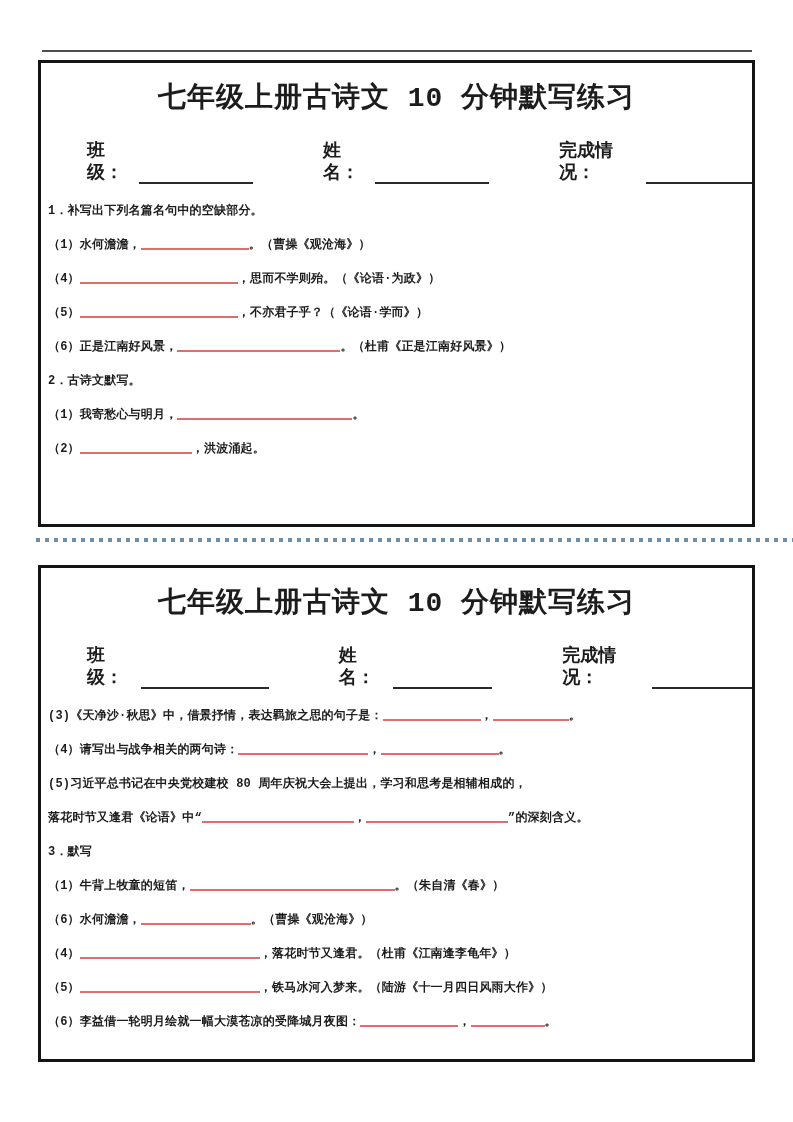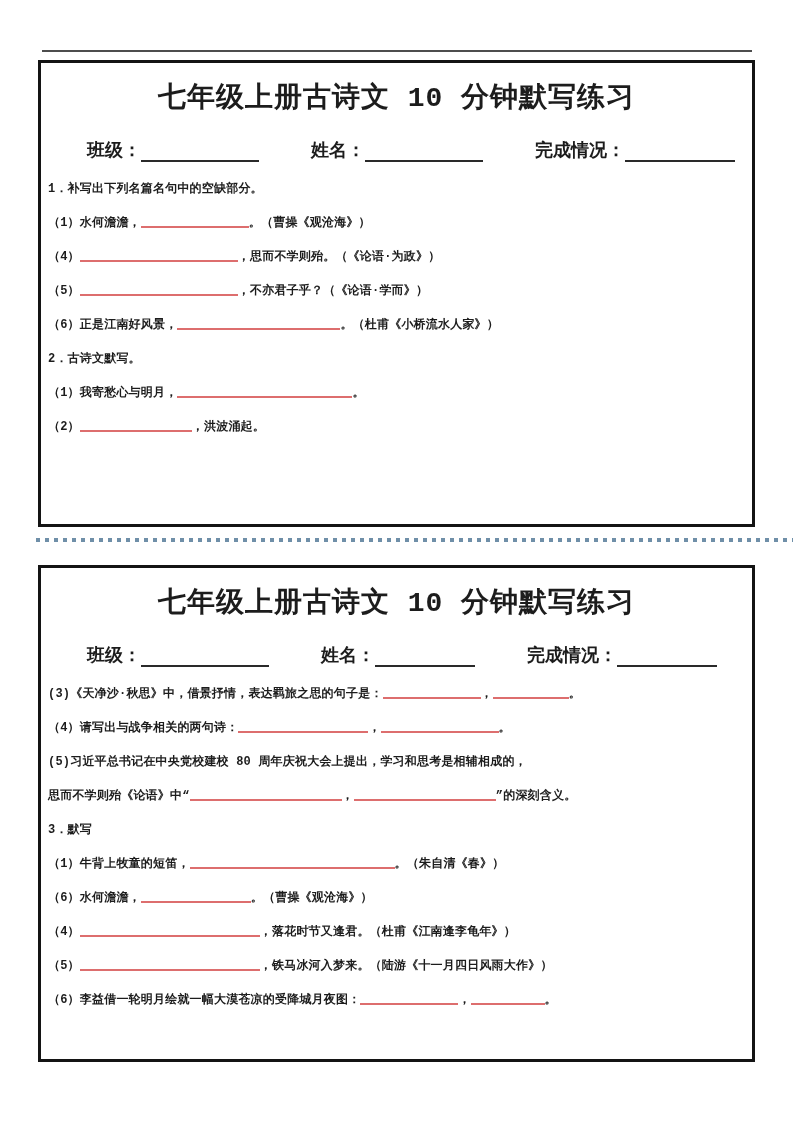--- a/index.html
+++ b/index.html
@@ -15,21 +15,21 @@
     position:absolute; left:38px; width:717px; box-sizing:border-box;
     border:3px solid #141414; background:#fff;font-family:Liberation Mono, monospace;
   }
   #sheet1 { top:60px; height:467px; }
   #sheet2 { top:565px; height:497px; }
   .sheet-title {
     margin-top:15px; text-align:center; font-size:28px; font-weight:700;
     letter-spacing:1px; white-space:nowrap;
   }
   .header-row {
-    display:flex; align-items:flex-end; margin:24px 0 0 46px; gap:52px;
+    display:flex; align-items:flex-end; margin:24px 0 0 46px; gap:70px;
     font-size:18px; font-weight:600;
   }
   .field { display:flex; align-items:flex-end; }
   .flabel { line-height:22px; }
   .hblank {
     display:inline-block; height:16px;
     border-bottom:2px solid var(--hline,#2a2a2a);
   }
   .lines { margin-top:10px; padding:0 4px 0 7px; }
   .qline {
@@ -64,21 +64,21 @@
       <span class="field">
         <span class="flabel">完成情况：</span>
         <span class="hblank" style="width: 110px;"></span>
       </span>
     </div>
   <div class="lines">
       <div class="qline"><span class="seg">1．补写出下列名篇名句中的空缺部分。</span></div>
       <div class="qline"><span class="seg">（1）水何澹澹，</span><span class="blank" style="width: 108px;"></span><span class="seg">。（曹操《观沧海》）</span></div>
       <div class="qline"><span class="seg">（4）</span><span class="blank" style="width: 158px;"></span><span class="seg">，思而不学则殆。（《论语·为政》）</span></div>
       <div class="qline"><span class="seg">（5）</span><span class="blank" style="width: 158px;"></span><span class="seg">，不亦君子乎？（《论语·学而》）</span></div>
-      <div class="qline"><span class="seg">（6）正是江南好风景，</span><span class="blank" style="width: 163px;"></span><span class="seg">。（杜甫《小桥流水人家》）</span></div>
+      <div class="qline"><span class="seg">（6）正是江南好风景，</span><span class="blank" style="width: 163px;"></span><span class="seg">。（杜甫《正是江南好风景》）</span></div>
       <div class="qline"><span class="seg">2．古诗文默写。</span></div>
       <div class="qline"><span class="seg">（1）我寄愁心与明月，</span><span class="blank" style="width: 175px;"></span><span class="seg">。</span></div>
       <div class="qline"><span class="seg">（2）</span><span class="blank" style="width: 112px;"></span><span class="seg">，洪波涌起。</span></div>
     </div>
 </div>
 
 <div class="cut-line"></div>
 
 <div class="box" id="sheet2">
   <div class="sheet-title">七年级上册古诗文 10 分钟默写练习</div>
@@ -93,21 +93,21 @@
       </span>
       <span class="field">
         <span class="flabel">完成情况：</span>
         <span class="hblank" style="width: 100px;"></span>
       </span>
     </div>
   <div class="lines">
       <div class="qline"><span class="seg">(3)《天净沙·秋思》中，借景抒情，表达羁旅之思的句子是：</span><span class="blank" style="width: 98px;"></span><span class="seg">，</span><span class="blank" style="width: 76px;"></span><span class="seg">。</span></div>
       <div class="qline"><span class="seg">（4）请写出与战争相关的两句诗：</span><span class="blank" style="width: 130px;"></span><span class="seg">，</span><span class="blank" style="width: 118px;"></span><span class="seg">。</span></div>
       <div class="qline"><span class="seg">(5)习近平总书记在中央党校建校 80 周年庆祝大会上提出，学习和思考是相辅相成的，</span></div>
-      <div class="qline"><span class="seg">思而不学则殆《论语》中“</span><span class="blank" style="width: 152px;"></span><span class="seg">，</span><span class="blank" style="width: 142px;"></span><span class="seg">”的深刻含义。</span></div>
+      <div class="qline"><span class="seg">落花时节又逢君《论语》中“</span><span class="blank" style="width: 152px;"></span><span class="seg">，</span><span class="blank" style="width: 142px;"></span><span class="seg">”的深刻含义。</span></div>
       <div class="qline"><span class="seg">3．默写</span></div>
       <div class="qline"><span class="seg">（1）牛背上牧童的短笛，</span><span class="blank" style="width: 205px;"></span><span class="seg">。（朱自清《春》）</span></div>
       <div class="qline"><span class="seg">（6）水何澹澹，</span><span class="blank" style="width: 110px;"></span><span class="seg">。（曹操《观沧海》）</span></div>
       <div class="qline"><span class="seg">（4）</span><span class="blank" style="width: 180px;"></span><span class="seg">，落花时节又逢君。（杜甫《江南逢李龟年》）</span></div>
       <div class="qline"><span class="seg">（5）</span><span class="blank" style="width: 180px;"></span><span class="seg">，铁马冰河入梦来。（陆游《十一月四日风雨大作》）</span></div>
       <div class="qline"><span class="seg">（6）李益借一轮明月绘就一幅大漠苍凉的受降城月夜图：</span><span class="blank" style="width: 98px;"></span><span class="seg">，</span><span class="blank" style="width: 74px;"></span><span class="seg">。</span></div>
     </div>
 </div>
 
 </body></html>

